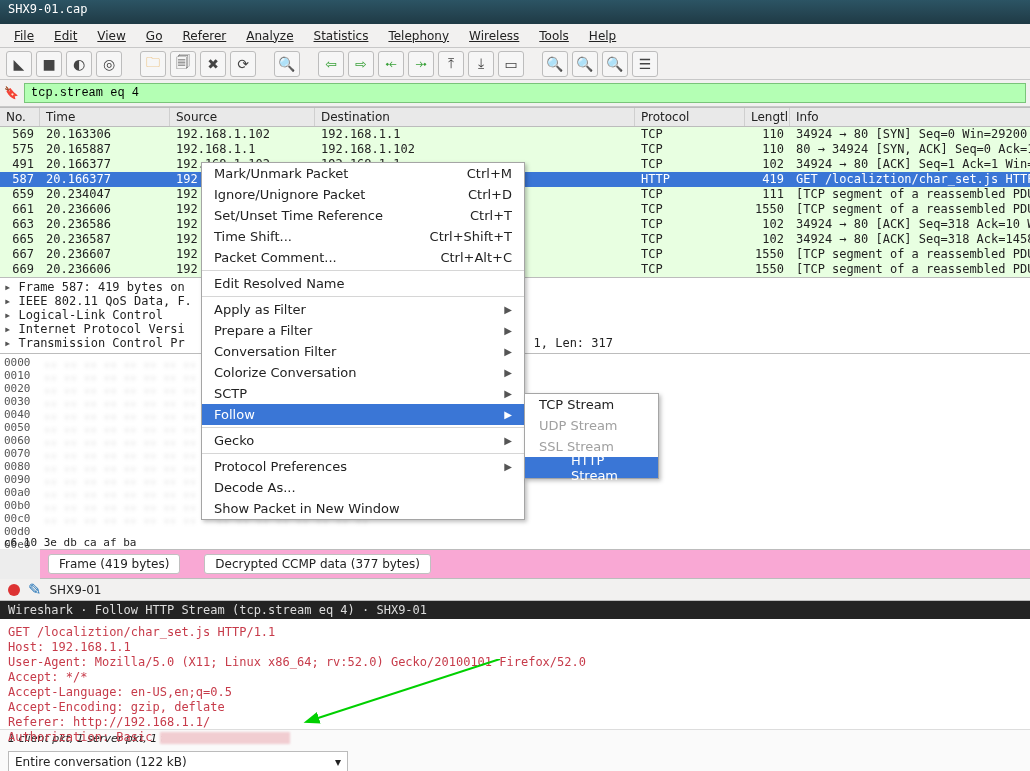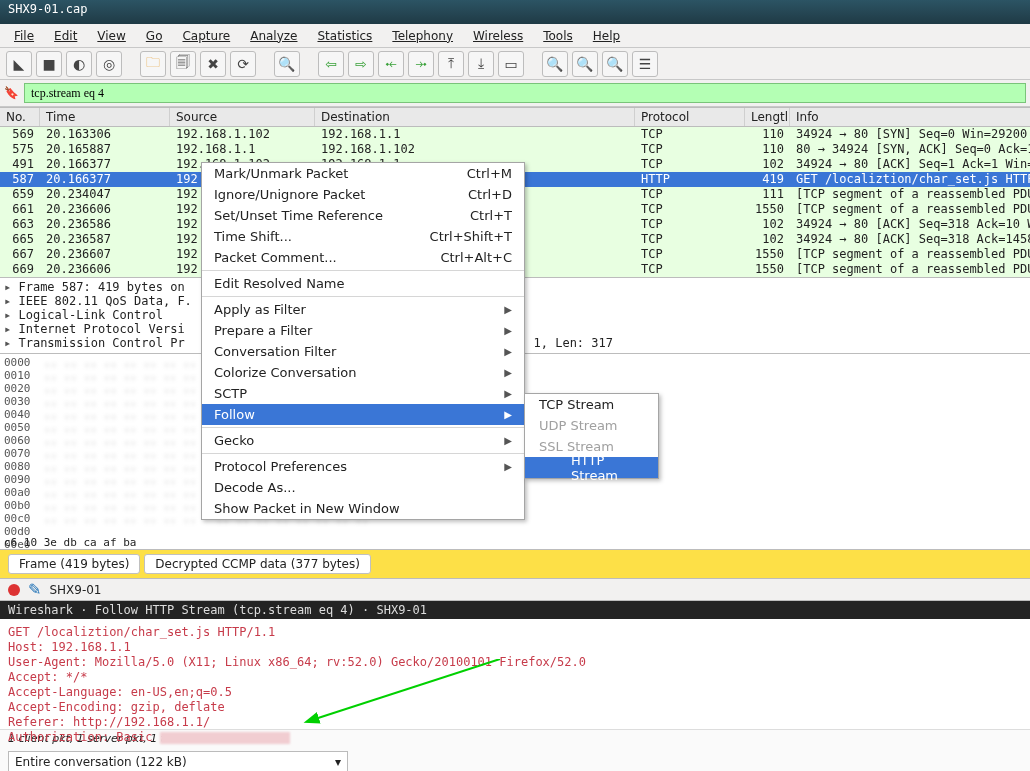--- a/index.html
+++ b/index.html
@@ -62,21 +62,21 @@
     background: #f2f1f0;
     border-bottom: 1px solid #c8c8c8;
   }
   .filterbar .bookmark { width: 16px; height:16px; display:flex; align-items:center; justify-content:center; color:#1b6fb5; }
   .filter-input {
     flex: 1;
     background: #b4ffb4;
     border: 1px solid #7ac47a;
     height: 20px;
     padding: 0 6px;
-    font-family: Liberation Serif, serif;
+    font-family: Liberation Mono, monospace;
     font-size: 12px;
   }
   .packet-headers {
     display: flex;
     background: #e9e9e9;
     border-top: 1px solid #bcbcbc;
     border-bottom: 1px solid #bcbcbc;
     height: 20px;
     font-size: 12px;
   }
@@ -126,25 +126,26 @@
     padding: 2px 4px;
     display: flex;
     height: 196px;
     overflow: hidden;
   }
   .hex-off { color: #555; width: 40px; white-space: pre; }
   .hex-bytes { flex:1; white-space: pre; filter: blur(2px); color:#888; }
   .hex-ascii { width: 170px; white-space: pre; color:#555; }
   .tabs {
     display: flex;
-    gap: 4px;
+    gap: 24px;
     padding: 4px 8px;
-    background: #fde047;
+    background: #f9a8d4;
     border-top: 1px solid #bcbcbc;
     border-bottom: 1px solid #bcbcbc;
+    margin-left: 40px;
   }
   .tab { padding: 2px 10px; border: 1px solid #c0c0c0; border-radius: 3px; background: #fff; }
   .statusbar {
     display:flex; align-items:center; gap:8px; padding: 2px 8px;
     background:#f2f1f0; border-bottom:1px solid #bcbcbc;
     height: 22px;
   }
   .stat-dot { width:12px;height:12px;border-radius:50%; background:#d33; }
   .stat-pencil { color:#1b6fb5; font-size:16px; }
   .dlg-title {
@@ -222,21 +223,21 @@
 </head>
 <body>
 
 <div class="titlebar">SHX9-01.cap</div>
 
 <div class="menubar">
   <span class="mitem"><span class="ul">File</span></span>
   <span class="mitem"><span class="ul">Edit</span></span>
   <span class="mitem"><span class="ul">View</span></span>
   <span class="mitem"><span class="ul">Go</span></span>
-  <span class="mitem"><span class="ul">Capture</span></span>
+  <span class="mitem"><span class="ul">Referer</span></span>
   <span class="mitem"><span class="ul">Analyze</span></span>
   <span class="mitem"><span class="ul">Statistics</span></span>
   <span class="mitem"><span class="ul">Telephony</span></span>
   <span class="mitem"><span class="ul">Wireless</span></span>
   <span class="mitem"><span class="ul">Tools</span></span>
   <span class="mitem"><span class="ul">Help</span></span>
 </div>
 
 <div class="toolbar">
   <div class="tbtn">◣</div>

